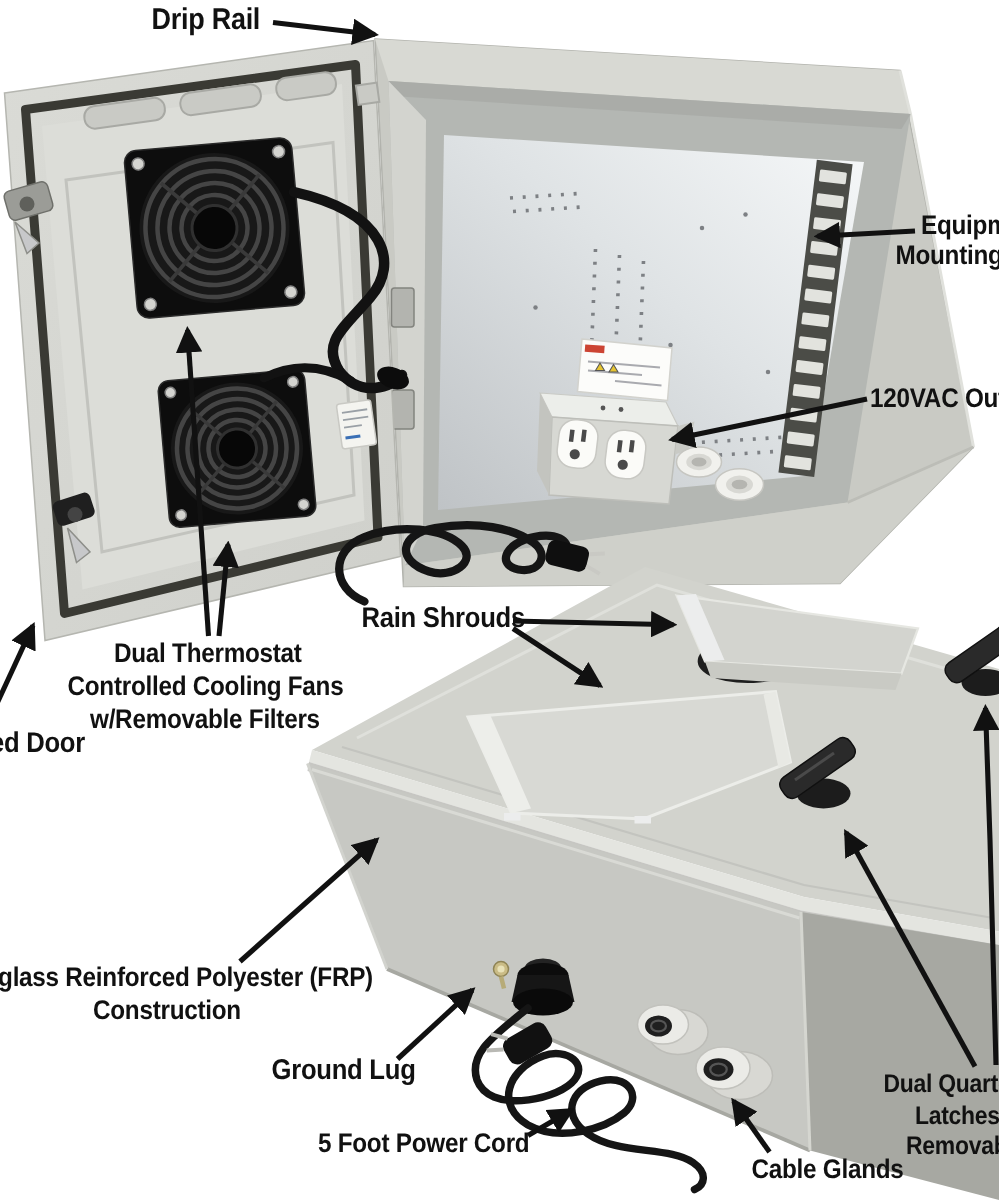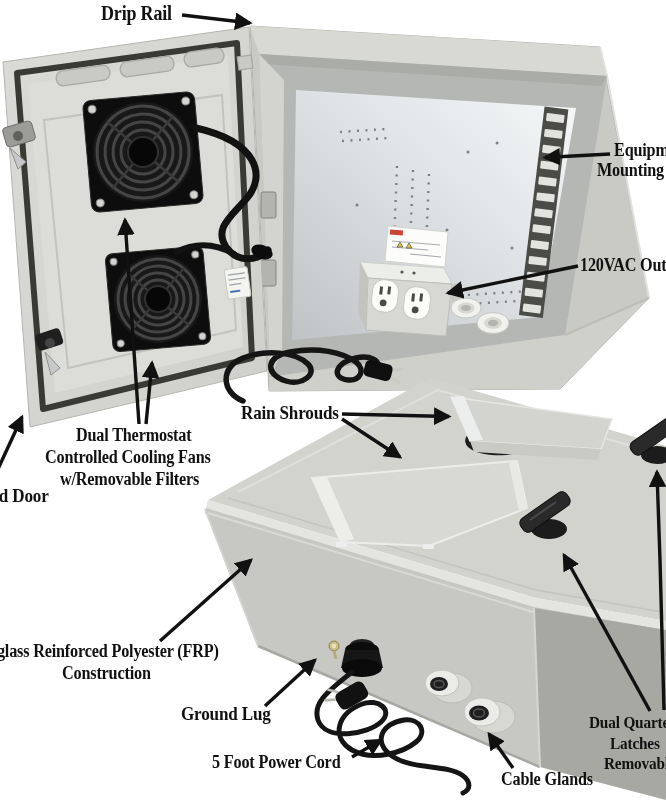--- a/index.html
+++ b/index.html
@@ -1,18 +1,18 @@
 <!DOCTYPE html>
 <html><head>
 <meta charset="utf-8">
 <style>
   html,body{margin:0;padding:0;background:#fff;}
   .stage{
     position:relative;width:666px;height:800px;overflow:hidden;background:#ffffff;
-    font-family:Liberation Serif, serif;
+    font-family:Liberation Sans, sans-serif;
   }
   .scene{position:absolute;left:0;top:0;}
   .lbl{
     position:absolute;font-weight:700;color:#111;white-space:nowrap;
     line-height:1.05;transform:scaleX(.9);transform-origin:0 0;
     font-size:18px;letter-spacing:-.2px;
   }
 </style>
 </head>
 <body>

